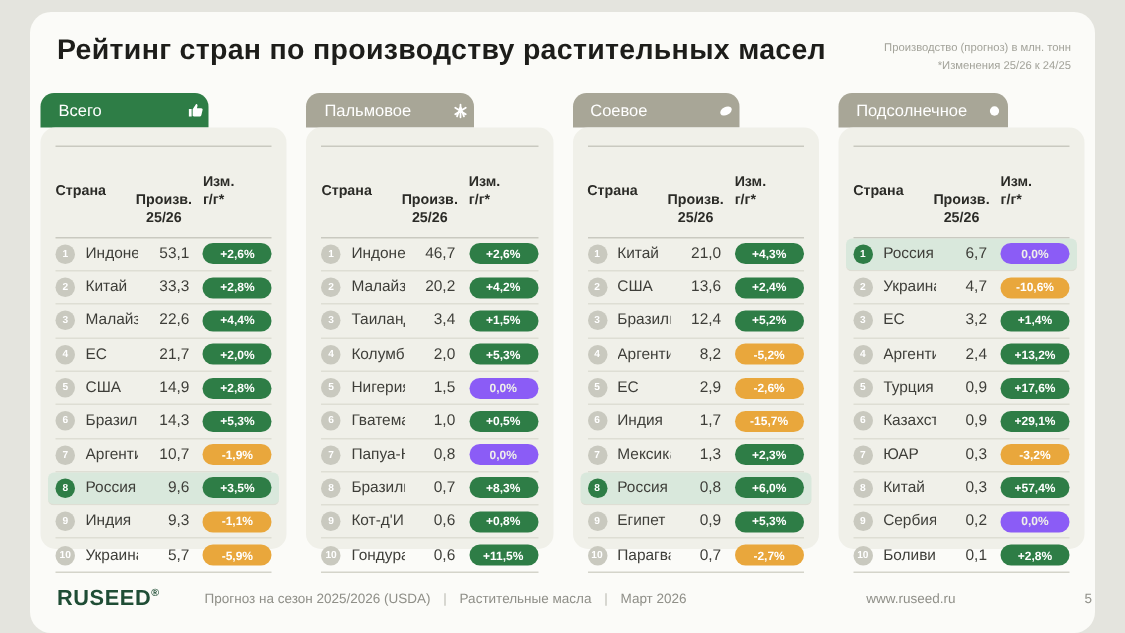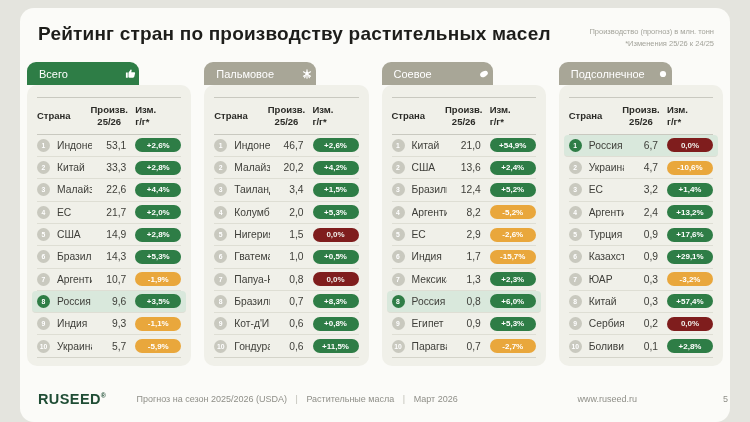--- a/index.html
+++ b/index.html
@@ -40,21 +40,21 @@
     background:#f0f0e9; border-radius:10px;
     padding:10px 10px 22px; height:281px;
   }
   .head {
     display:flex; align-items:center;
     margin-top:2px; padding:6px 0;
     border-top:1px solid #c9c9c0; border-bottom:1px solid #c9c9c0;
     font-weight:bold; font-size:9.5px; color:#2b2b27; line-height:1.25;
   }
   .col-country { flex:1; }
-  .col-value { width:38px; text-align:center; white-space:pre-line; }
+  .col-value { width:38px; text-align:center; white-space:pre-line;margin-top:24px; }
   .col-change { width:46px; margin-left:7px; text-align:left; white-space:pre-line; }
   .row {
     display:flex; align-items:center; height:22.3px;
     border-bottom:1px solid #deded4;
     font-size:10.3px; color:#3e3e39;
   }
   .row:last-child { border-bottom-color:#d4d4ca; }
   .row.hl {
     background:#d9e8dc; border-radius:4px;
     margin:0 -5px; padding:0 5px;
@@ -69,21 +69,21 @@
   }
   .country { flex:1; white-space:nowrap; overflow:hidden; }
   .value { width:34px; text-align:right; flex:none; }
   .badge {
     width:46px; margin-left:9px; flex:none;
     border-radius:9px; padding:2.5px 0;
     font-size:8px; font-weight:bold; color:#fff; text-align:center;
   }
   .badge.pos { background:#2e7d46; }
   .badge.neg { background:#e9a73c; }
-  .badge.zero { background:#7f1d1d; color:#efefea; }
+  .badge.zero { background:#8b5cf6; color:#efefea; }
   .footer {
     position:absolute; left:38px; right:22px; top:391px;
     display:flex; align-items:center;
     font-size:9px; color:#8f8f88;
   }
   .logo { color:#1f4d35; font-weight:bold; font-size:14.5px; letter-spacing:.4px; margin-right:27px; }
   .logo sup { font-size:7px; }
   .meta span { margin:0 3px; }
   .meta .sep { color:#bdbdb5; }
   .f-spacer { flex:1; }
@@ -296,21 +296,21 @@
         <span class="col-value">Произв.
 25/26</span>
         <span class="col-change">Изм.
 г/г*</span>
       </div>
       <div class="rows">
   <div class="row">
     <span class="rank">1</span>
     <span class="country">Китай</span>
     <span class="value">21,0</span>
-    <span class="badge pos">+54,9%</span>
+    <span class="badge pos">+4,3%</span>
   </div>
 
   <div class="row">
     <span class="rank">2</span>
     <span class="country">США</span>
     <span class="value">13,6</span>
     <span class="badge pos">+2,4%</span>
   </div>
 
   <div class="row">

